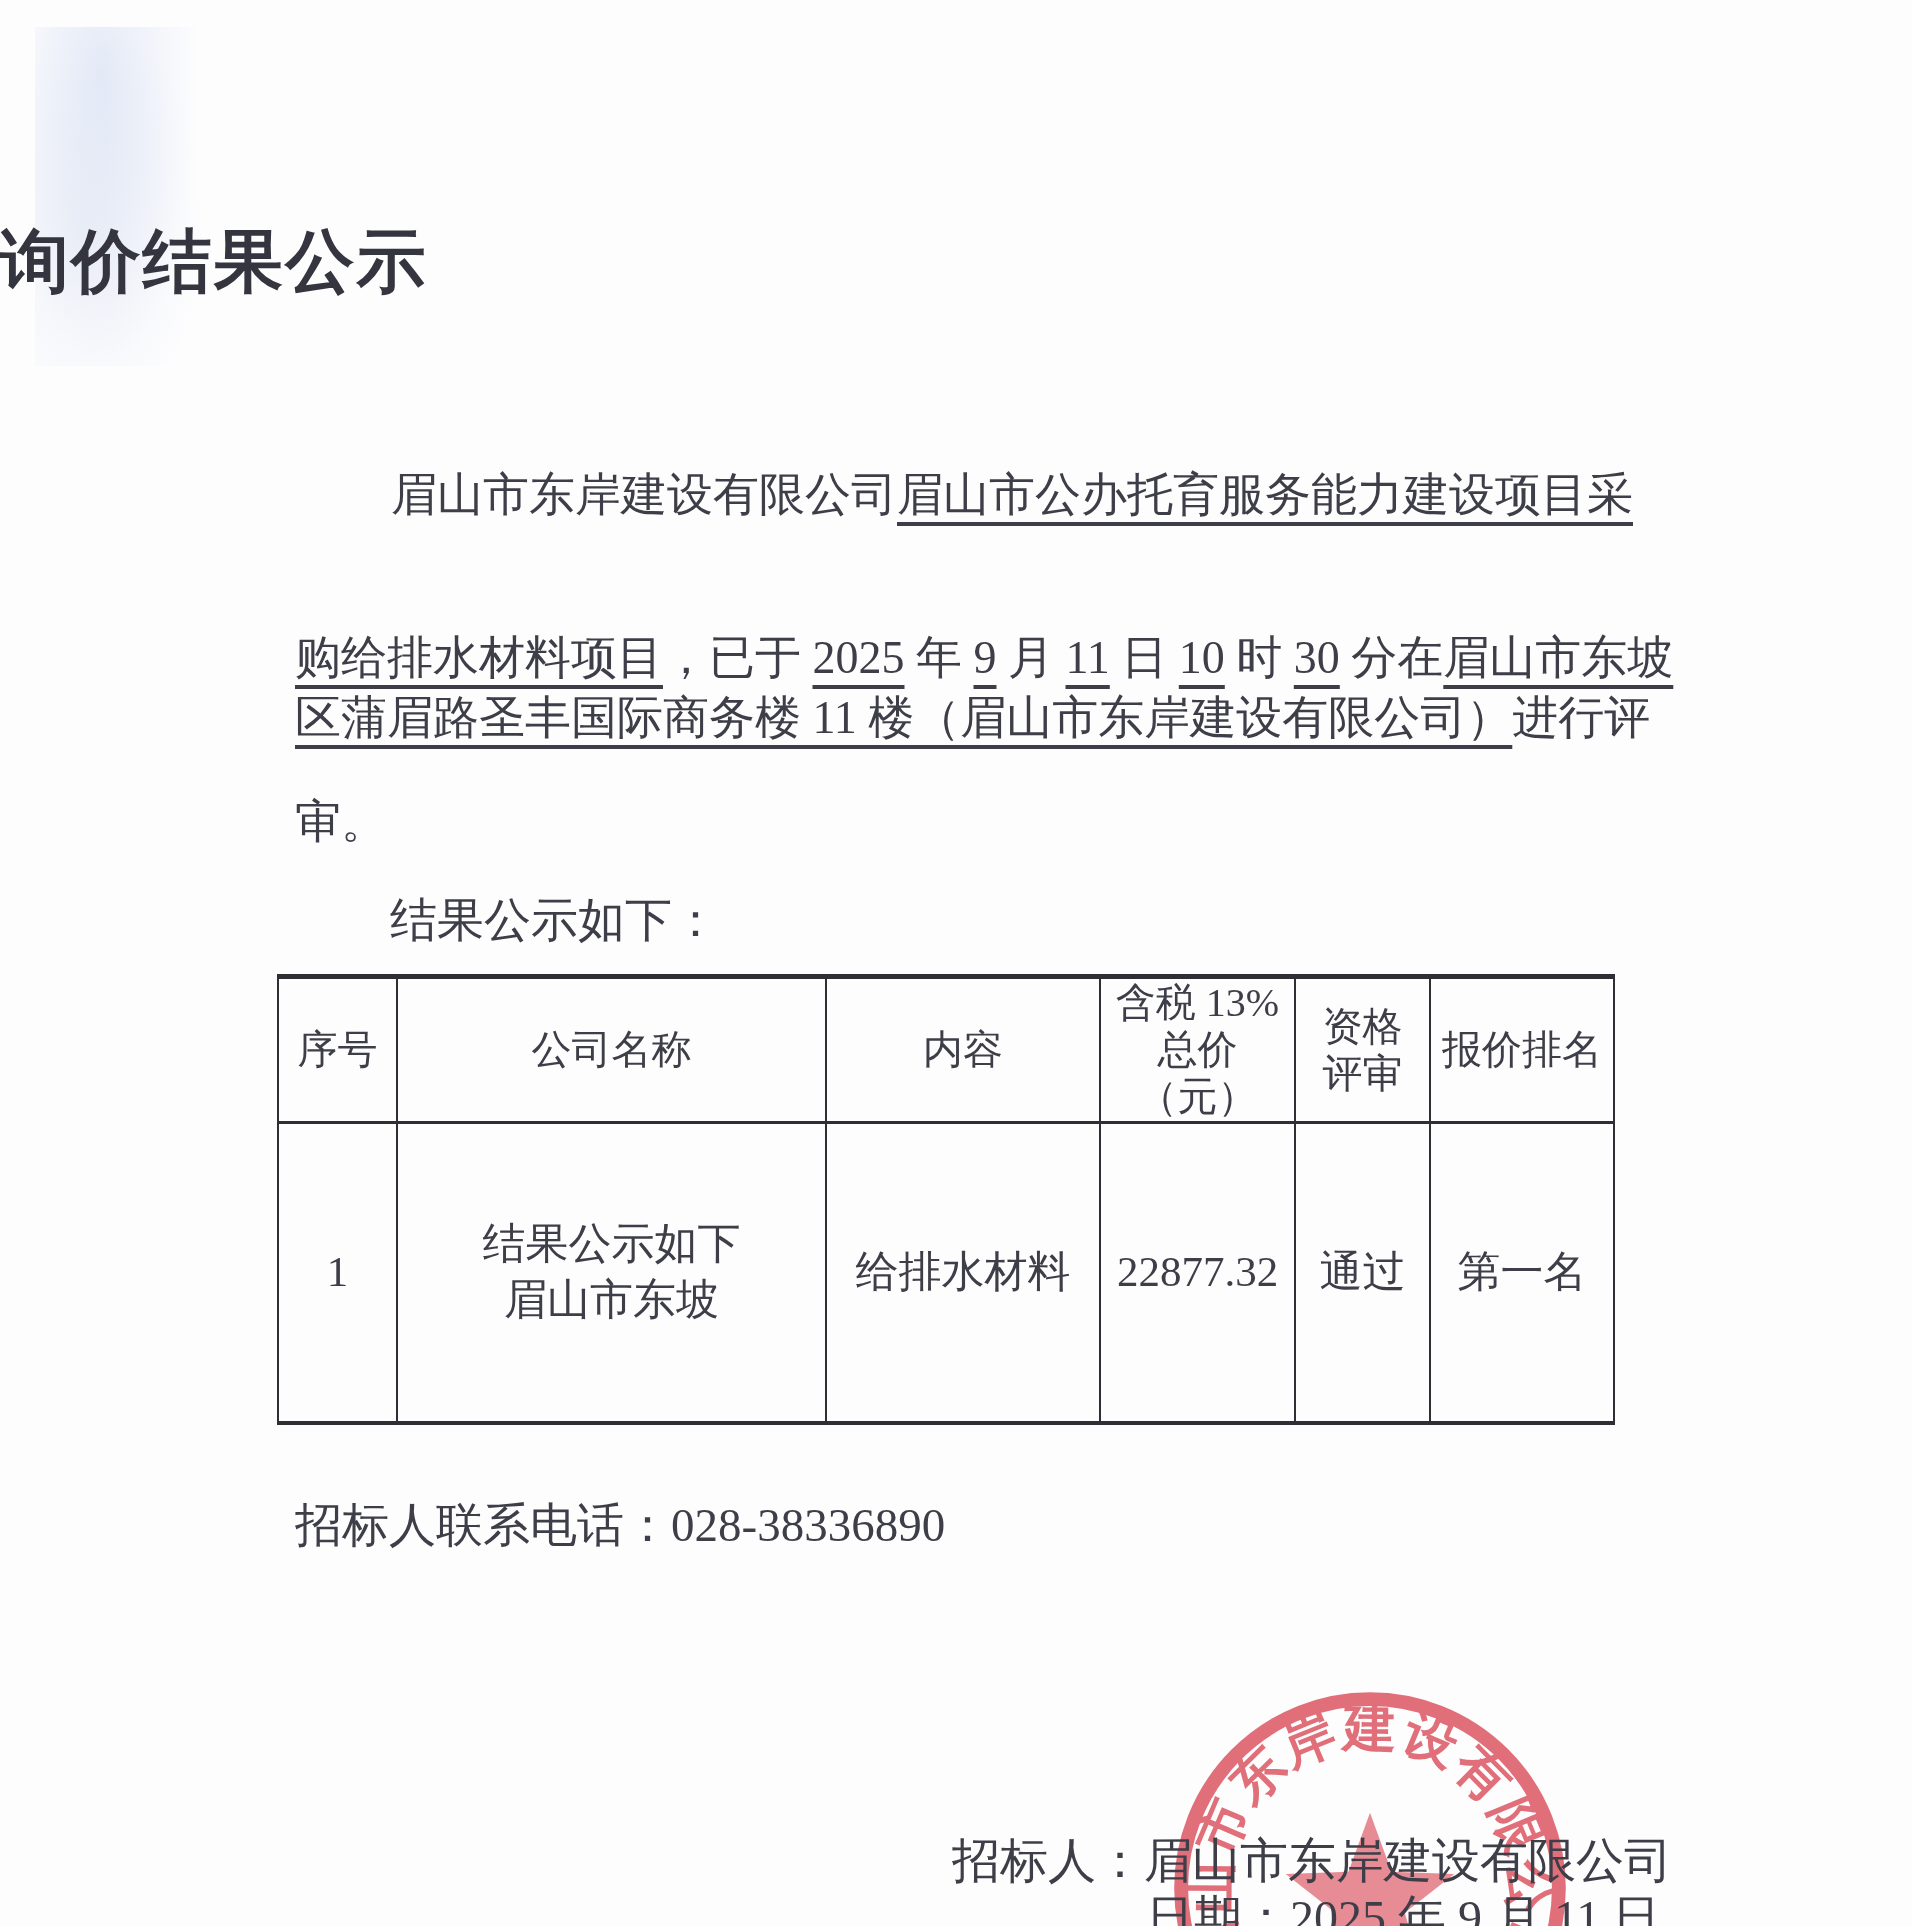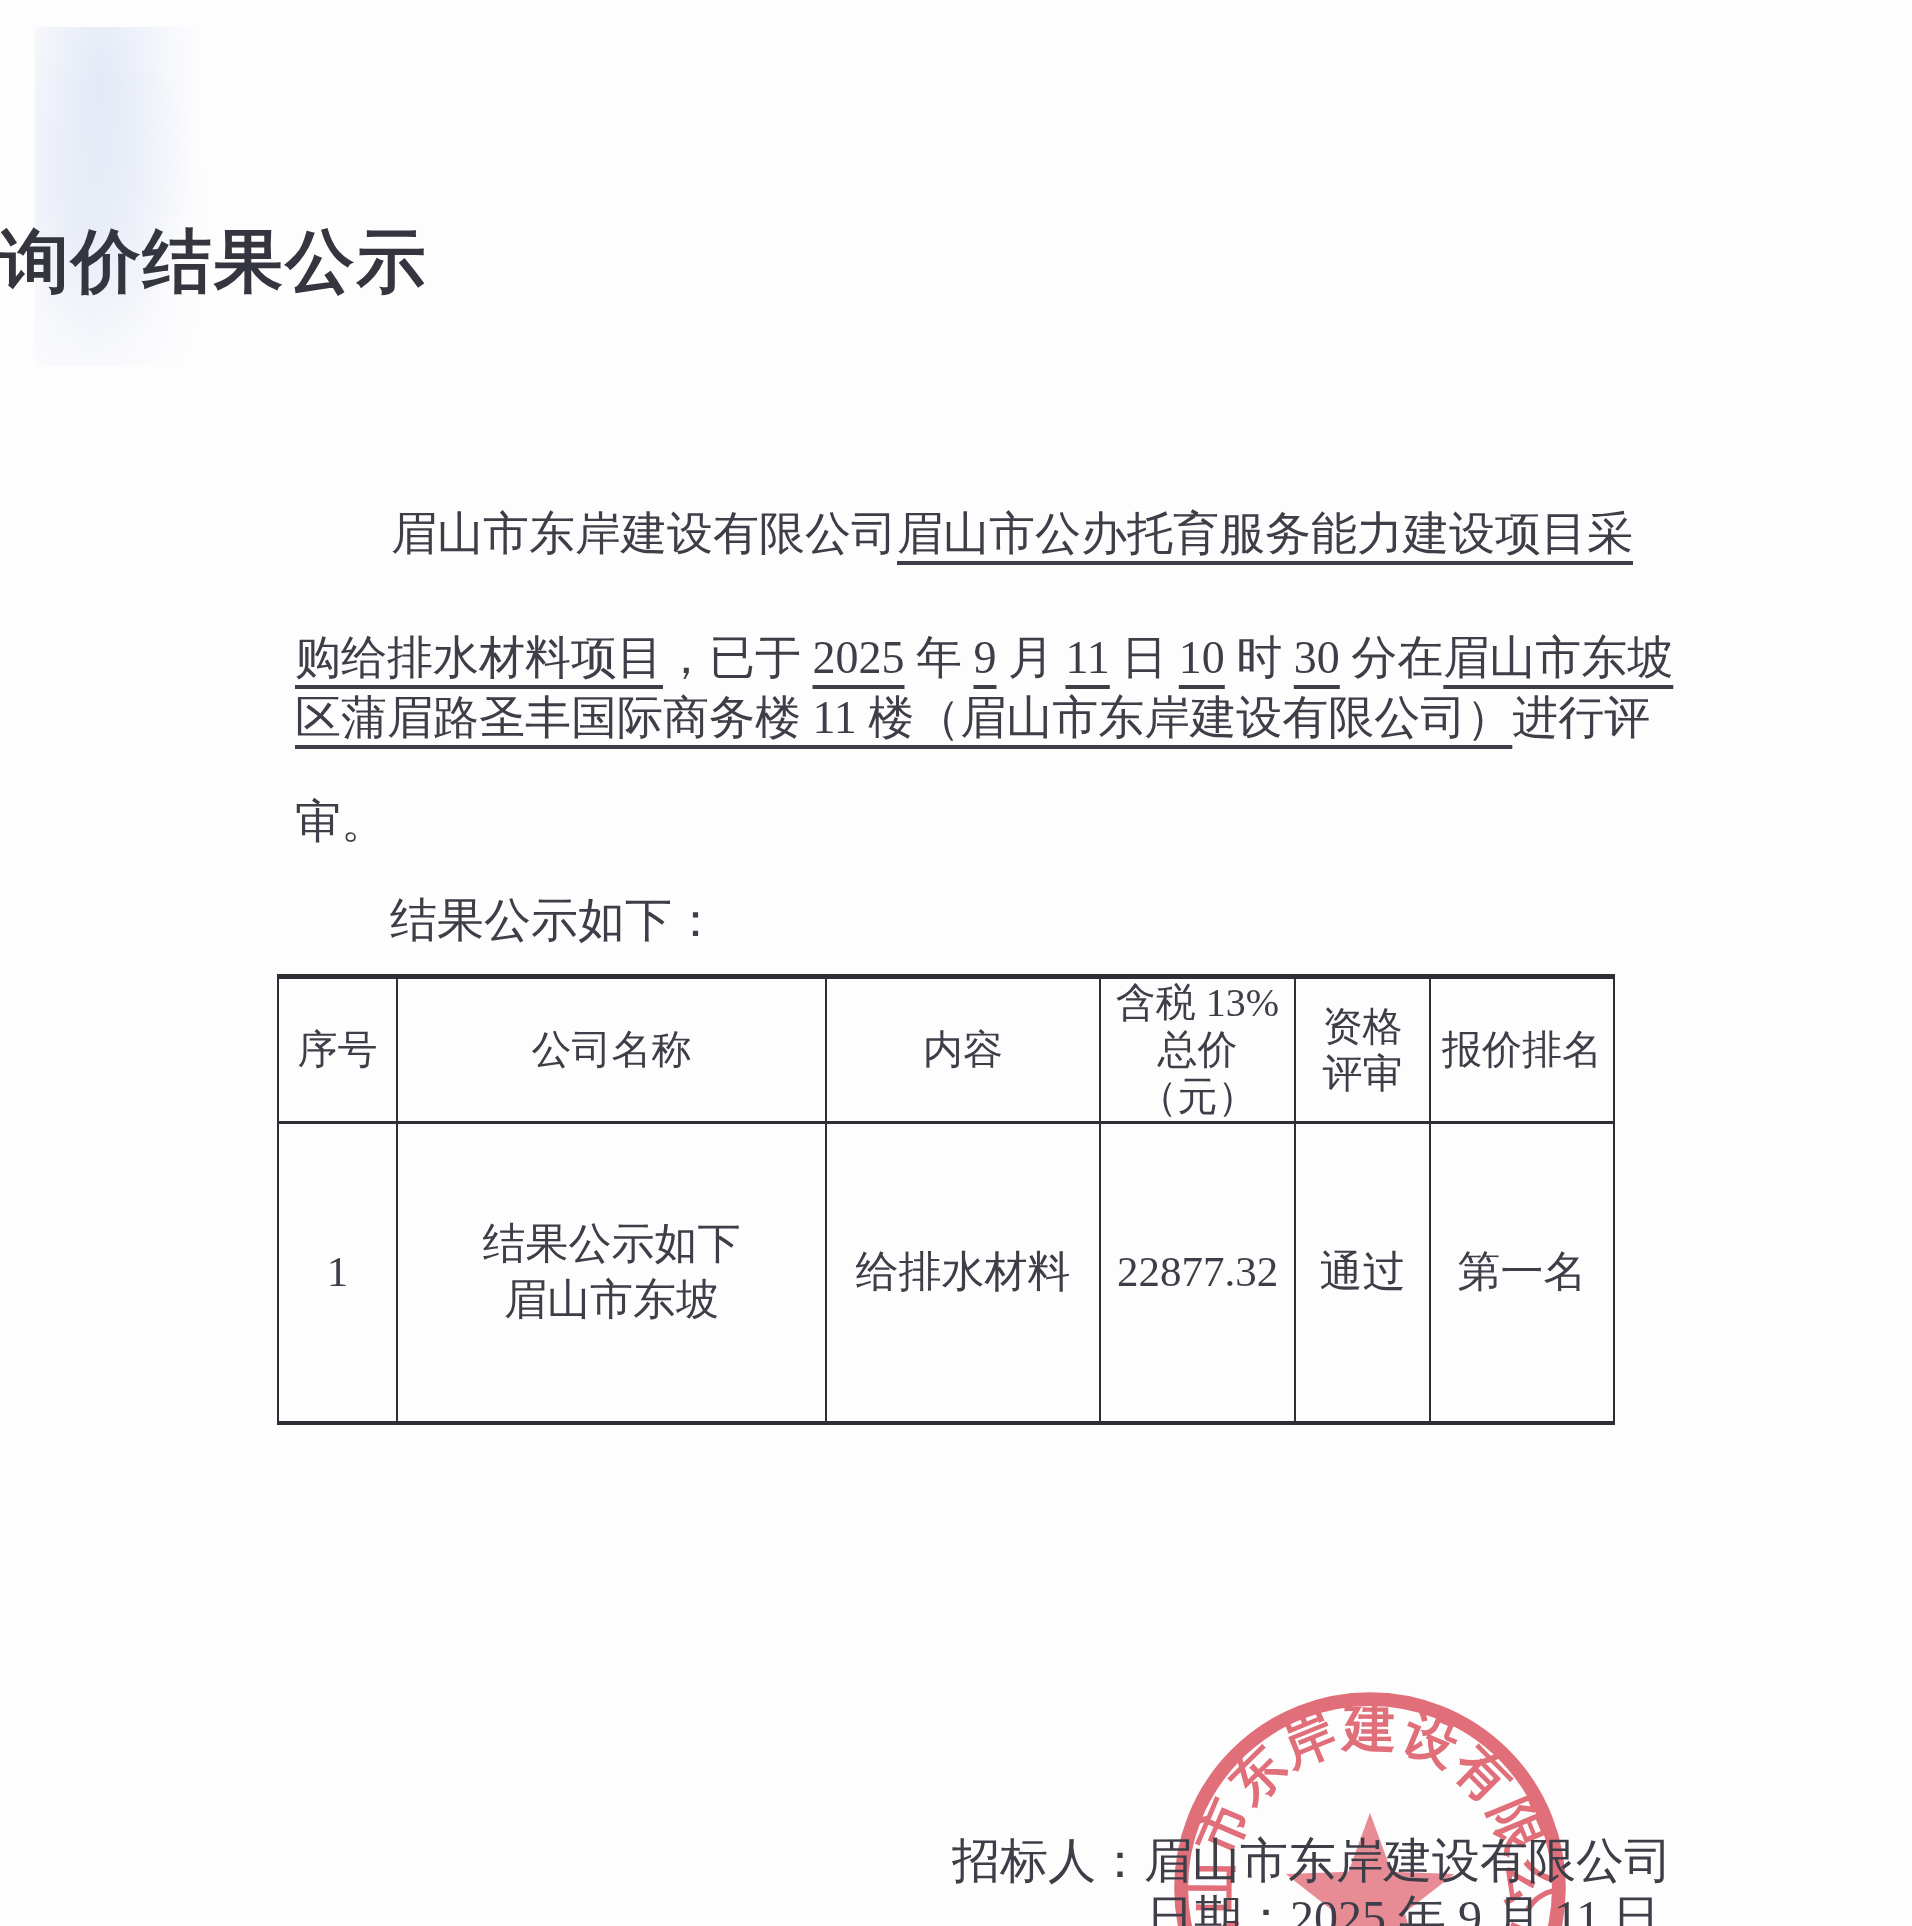--- a/index.html
+++ b/index.html
@@ -19,21 +19,21 @@
   }
   .title {
     position:absolute; left:0; top:216px; width:1912px;
     text-align:left; font-size:69px; font-weight:700;
     letter-spacing:2.3px; color:#35353f;
   }
   .pline {
     position:absolute; left:295px; width:1333px; height:65px;
     font-size:46px; line-height:65px; white-space:nowrap; color:#3e3e48;
   }
-  .pl1 { top:501px;text-align:right; }
+  .pl1 { top:462px;text-align:right; }
   .pl2 { top:586px;margin-top:39px; }
   .pl3 { top:685px; }
   .pl4 { top:789px; }
   .indent { display:inline-block; width:96px; }
   .u { text-decoration:underline; text-decoration-thickness:3.5px; text-underline-offset:12.3px; text-decoration-color:#3e3e48; }
   .subhead {
     position:absolute; left:390px; top:888px; font-size:47px; line-height:65px;
     color:#3e3e48;
   }
   table.results {
@@ -101,20 +101,21 @@
         <td><span>1</span></td>
         <td><span>结果公示如下</span><br><span>眉山市东坡</span></td>
         <td><span>给排水材料</span></td>
         <td><span>22877.32</span></td>
         <td><span>通过</span></td>
         <td><span>第一名</span></td>
       </tr>
     </tbody>
   </table>
 
+  <div class="contact">招标人联系电话：028-38336890</div>
 
   <svg class="seal-svg" width="424" height="424" viewBox="0 0 1100 1100">
     <defs>
       <path id="sealArcTop" d="M 249,761 A 368,368 0 1 1 851,761" fill="none"></path>
       <path id="sealArcBottom" d="M 294,877 A 415,415 0 0 0 806,877" fill="none"></path>
     </defs>
     <circle cx="550" cy="550" r="490" fill="none" stroke-width="36" stroke="#dd5b67"></circle>
     <polygon points="550,355 605.9,508.1 768.7,513.9 640.3,614.4 685.2,771.1 550,680 414.8,771.1 459.7,614.4 331.3,513.9 494.1,508.1" fill-opacity="0.8" fill="#dd5b67"></polygon>
     <text font-size="138" font-weight="700" letter-spacing="6" font-family="Liberation Serif, DejaVu Serif, serif" fill="#dd5b67">
       <textPath href="#sealArcTop" startOffset="13">眉山市东岸建设有限公司</textPath>

